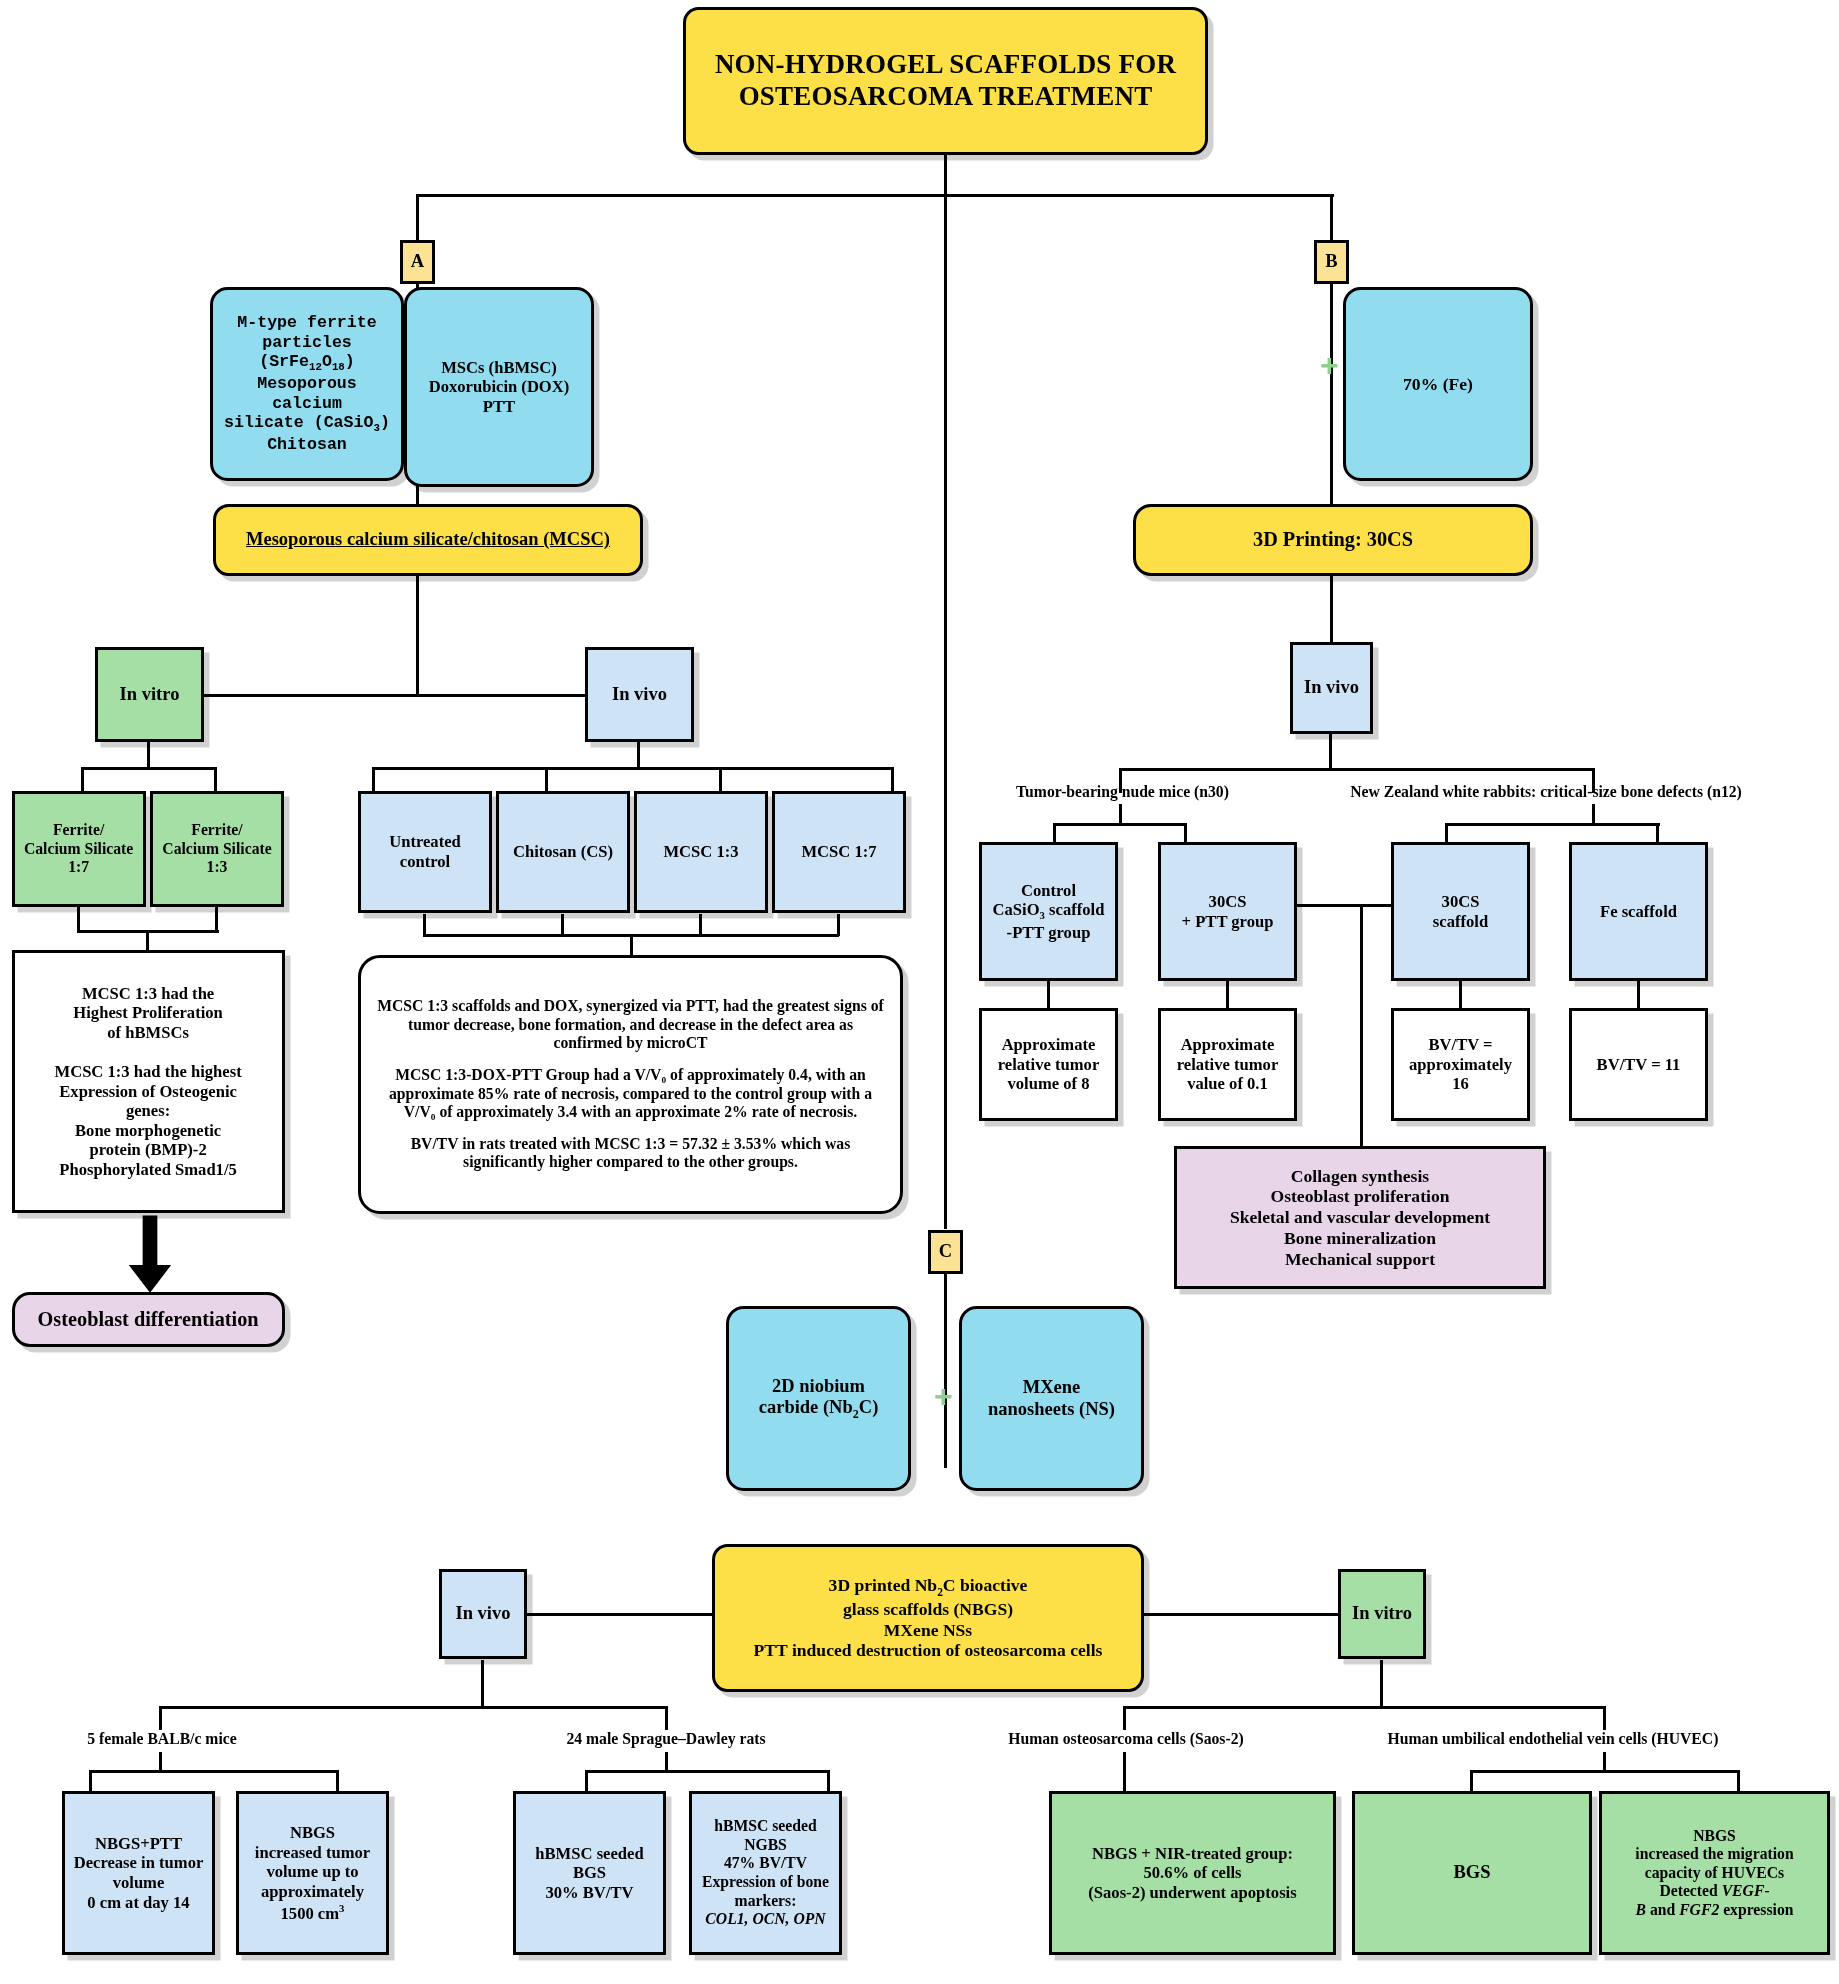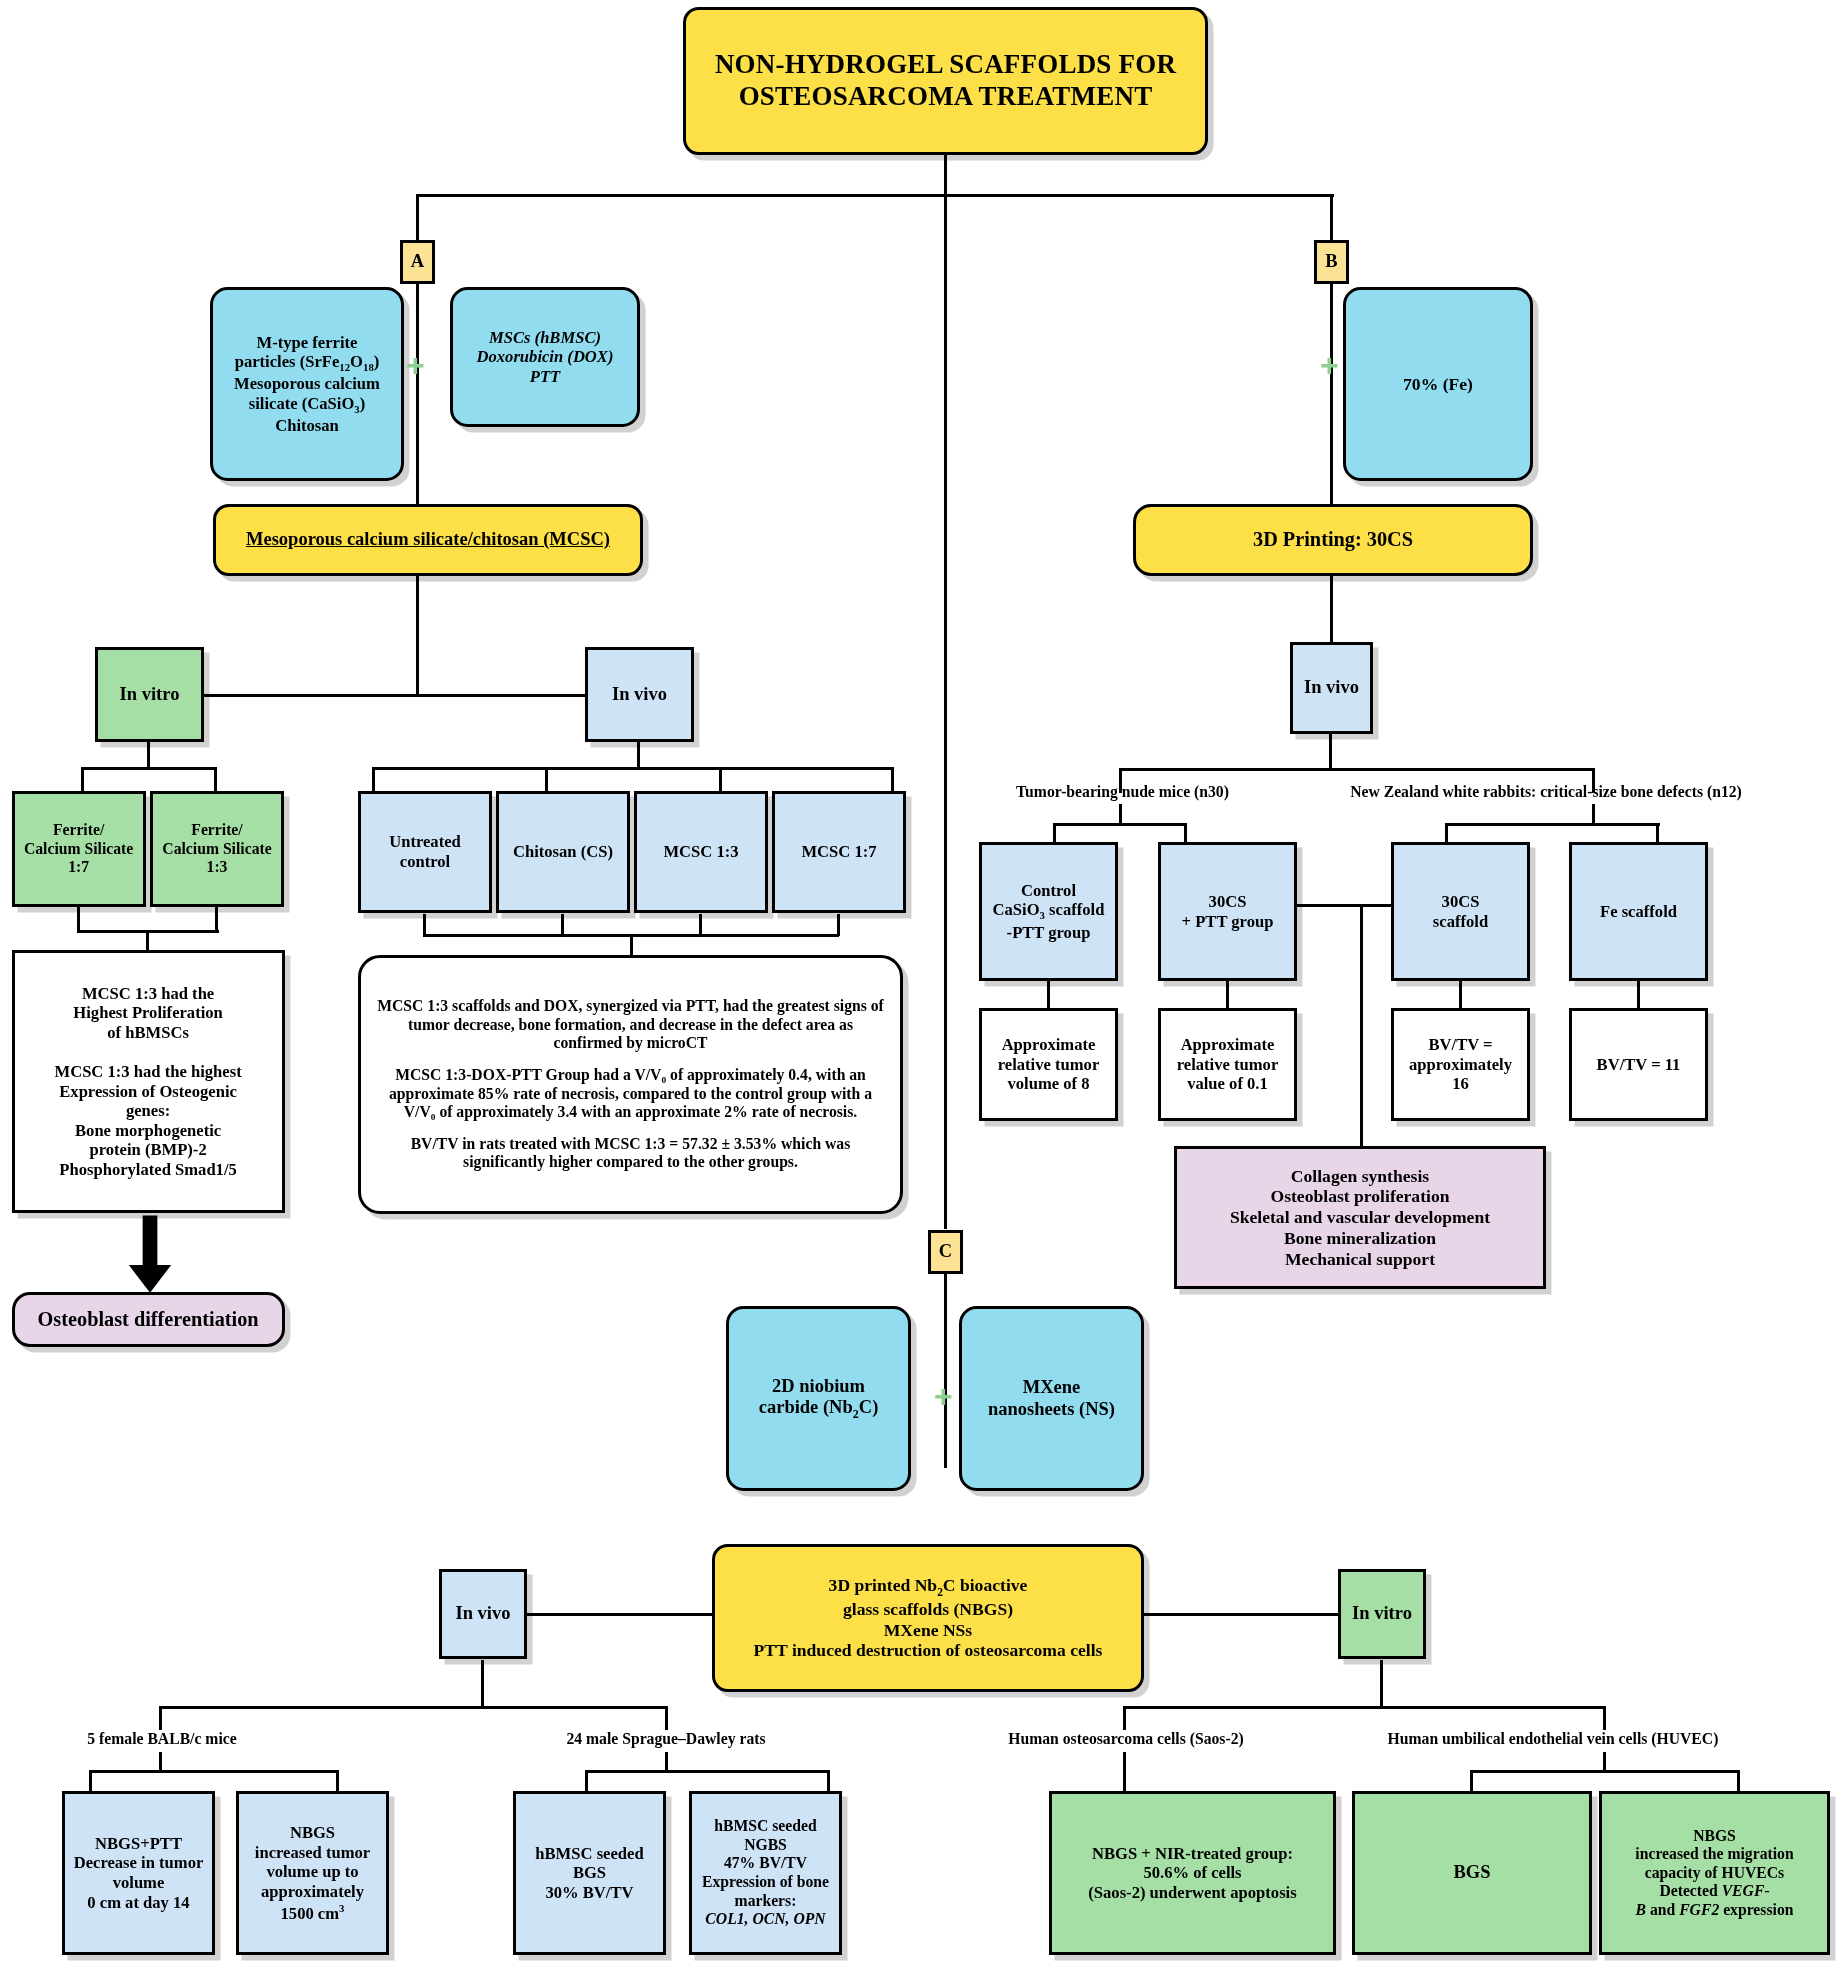--- a/index.html
+++ b/index.html
@@ -67,27 +67,27 @@
   </div>
   <div class="node yellow-sq f40" style="left:1314px;top:240px;width:35px;height:44px;box-shadow:none;">
     <span>B</span>
   </div>
   <div class="node yellow-sq f40" style="left:928px;top:1230px;width:35px;height:44px;box-shadow:none;">
     <span>C</span>
   </div>
 
   <div class="line vline" style="left:416px;top:284px;width:3.2px;height:227px;"></div>
 
-  <div class="node cyan f36" style="left:210px;top:287px;width:194px;height:194px;">
+  <div class="node cyan f36" style="left:210px;top:287px;width:194px;height:194px;font-family:Liberation Mono, monospace;">
     <span class="tb">M-type ferrite<br>particles (SrFe<sub>12</sub>O<sub>18</sub>)<br>Mesoporous calcium<br>silicate (CaSiO<sub>3</sub>)<br>Chitosan</span>
   </div>
 
   <div class="plus f48" style="left:406px;top:349px;font-size:32px;">+</div>
 
-  <div class="node cyan f36" style="left:450px;top:287px;width:190px;height:140px;font-style:italic;">
+  <div class="node cyan f36" style="left:404px;top:287px;width:190px;height:200px;">
     <span class="tb">MSCs (hBMSC)<br>Doxorubicin (DOX)<br>PTT</span>
   </div>
 
   <div class="node yellow f40" style="left:213px;top:504px;width:430px;height:72px;text-decoration:underline;">
     <span>Mesoporous calcium silicate/chitosan (MCSC)</span>
   </div>
 
   <div class="line vline" style="left:416px;top:576px;width:3.2px;height:120px;"></div>
   <div class="line hline" style="left:157px;top:694px;width:476px;height:3.2px;"></div>
 

